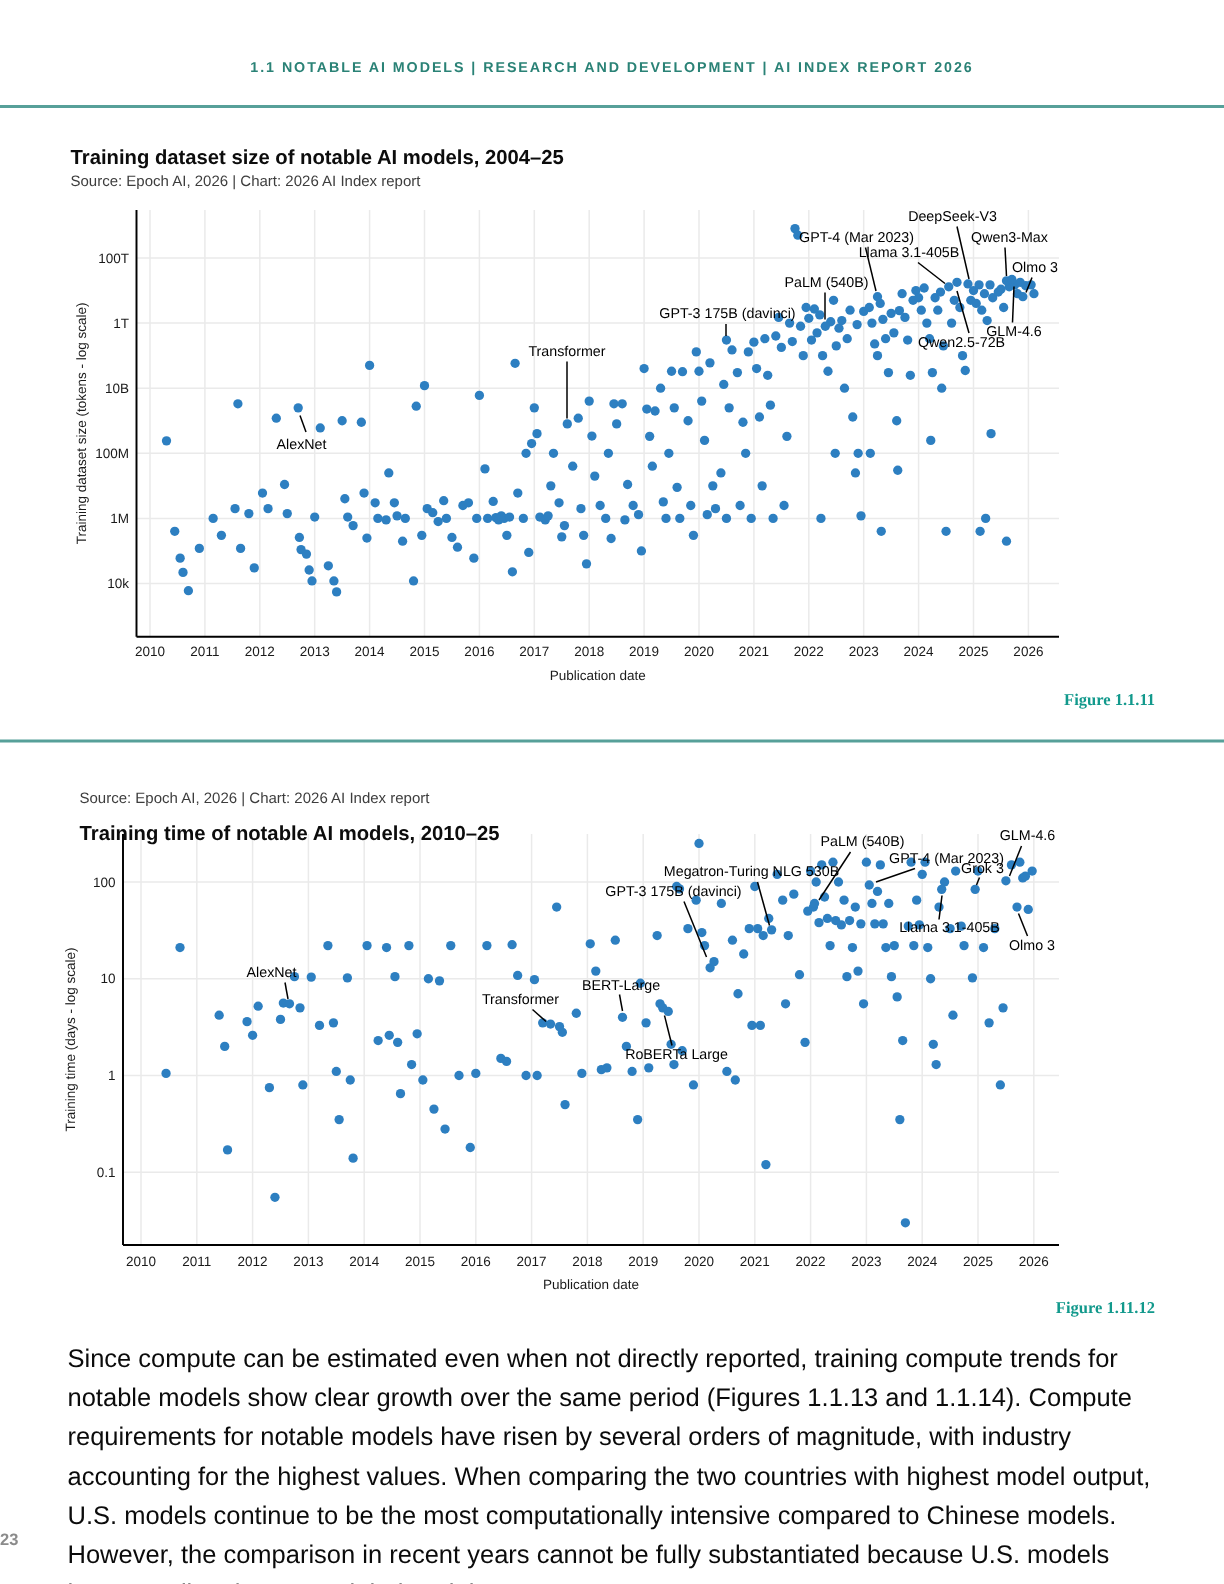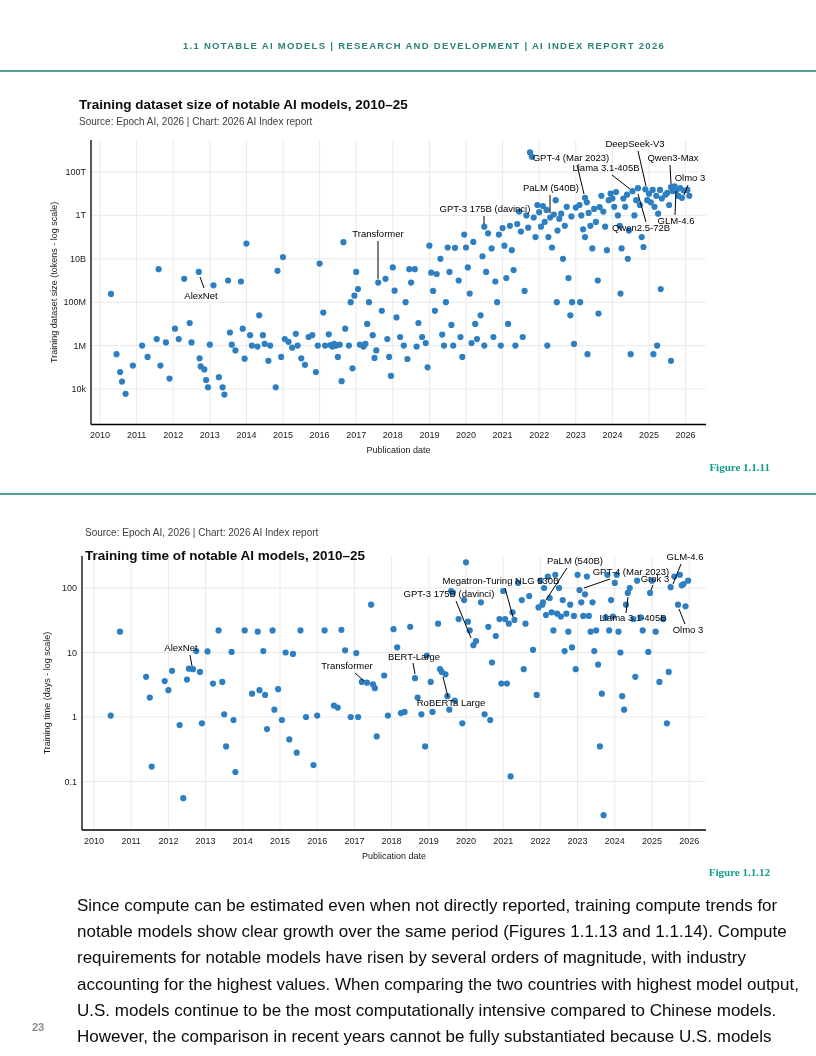--- a/index.html
+++ b/index.html
@@ -1,18 +1,18 @@
 <!DOCTYPE html>
 <html><head>
 <meta charset="utf-8">
 <style>
   html,body{margin:0;padding:0;background:#fff;}
   .page{position:relative;width:816px;height:1056px;background:#fff;overflow:hidden;
         font-family:"Liberation Sans","DejaVu Sans",sans-serif;color:#111;}
-  .abs{position:absolute;padding-left:32px;}
+  .abs{position:absolute;}
   .header{top:40px;left:0;right:0;text-align:center;font-size:9.5px;font-weight:bold;
           letter-spacing:1.3px;}
   .rule{left:0;right:0;height:2px;}
   .rule-top{top:70px;}
   .rule-mid{top:493px;}
   .chart-title{font-size:13.5px;font-weight:bold;color:#0c0c0c;}
   .chart-source{font-size:10px;color:#3d3d3d;}
   .t1{top:97px;left:47px;}  .s1{top:116px;left:47px;}
   .t2{top:508px;left:53px;margin-top:40px;} .s2{top:527px;left:53px;}
   .fig-caption{font-size:11px;font-weight:bold;text-align:right;right:46px;font-family:Liberation Serif, serif;}
@@ -25,21 +25,21 @@
   .annot{font-size:9.5px;fill:#000;font-weight:500;}
 </style>
 </head>
 <body>
 
 <div class="page">
 
   <div class="abs header" style="color: rgb(42, 130, 118);">1.1 NOTABLE AI MODELS  |  RESEARCH AND DEVELOPMENT  |  AI INDEX REPORT 2026</div>
   <div class="abs rule rule-top" style="background: rgb(87, 160, 153);"></div>
 
-  <div class="abs chart-title t1">Training dataset size of notable AI models, 2010–25</div>
+  <div class="abs chart-title t1">Training dataset size of notable AI models, 2004–25</div>
   <div class="abs chart-source s1">Source: Epoch AI, 2026 | Chart: 2026 AI Index report</div>
 
   <svg id="charts-svg" width="816" height="1056" viewBox="0 0 816 1056">
       <line x1="100" x2="100" y1="140" y2="424.5" stroke="#eaeaea" stroke-width="1"></line>
       <line x1="136.6" x2="136.6" y1="140" y2="424.5" stroke="#eaeaea" stroke-width="1"></line>
       <line x1="173.2" x2="173.2" y1="140" y2="424.5" stroke="#eaeaea" stroke-width="1"></line>
       <line x1="209.8" x2="209.8" y1="140" y2="424.5" stroke="#eaeaea" stroke-width="1"></line>
       <line x1="246.4" x2="246.4" y1="140" y2="424.5" stroke="#eaeaea" stroke-width="1"></line>
       <line x1="283" x2="283" y1="140" y2="424.5" stroke="#eaeaea" stroke-width="1"></line>
       <line x1="319.6" x2="319.6" y1="140" y2="424.5" stroke="#eaeaea" stroke-width="1"></line>
@@ -620,19 +620,19 @@
       <line x1="685" y1="624" x2="679" y2="609" stroke="#000" stroke-width="1"></line>
       <text x="688" y="633" text-anchor="middle" class="annot">Olmo 3</text>
     </svg>
 
   <div class="abs fig-caption c1" style="color: rgb(18, 153, 140);">Figure 1.1.11</div>
   <div class="abs rule rule-mid" style="background: rgb(87, 160, 153);"></div>
 
   <div class="abs chart-title t2">Training time of notable AI models, 2010–25</div>
   <div class="abs chart-source s2">Source: Epoch AI, 2026 | Chart: 2026 AI Index report</div>
 
-  <div class="abs fig-caption c2" style="color: rgb(18, 153, 140);">Figure 1.1.12</div>
+  <div class="abs fig-caption c2" style="color: rgb(18, 153, 140);">Figure 1.11.12</div>
 
   <p class="abs body-text">Since compute can be estimated even when not directly reported, training compute trends for notable models show clear growth over the same period (Figures 1.1.13 and 1.1.14). Compute requirements for notable models have risen by several orders of magnitude, with industry accounting for the highest values. When comparing the two countries with highest model output, U.S. models continue to be the most computationally intensive compared to Chinese models. However, the comparison in recent years cannot be fully substantiated because U.S. models have not directly reported their training compute.</p>
 
   <div class="abs page-number">23</div>
 
 </div>
 
 </body></html>

